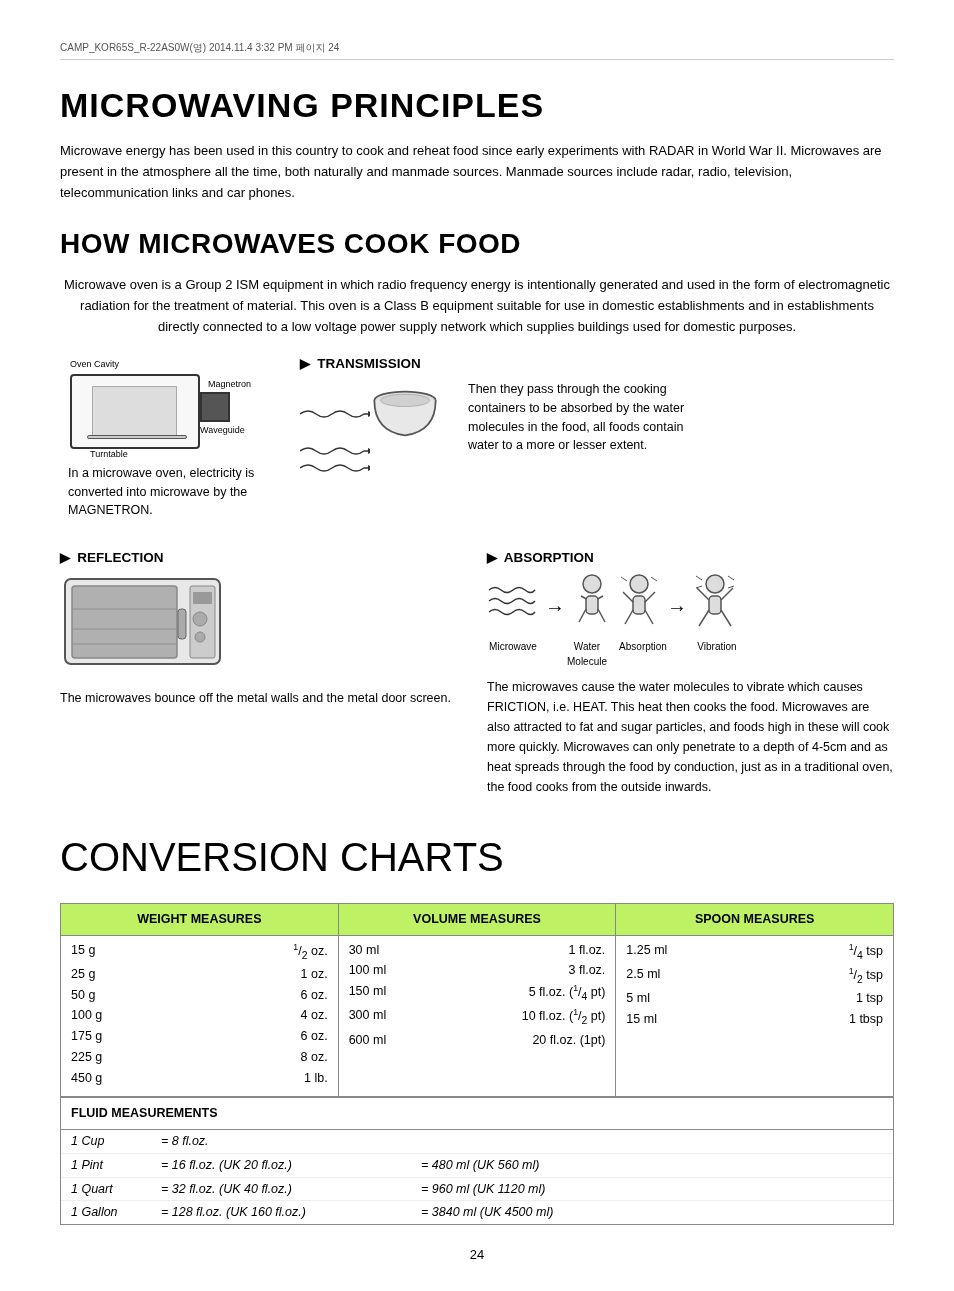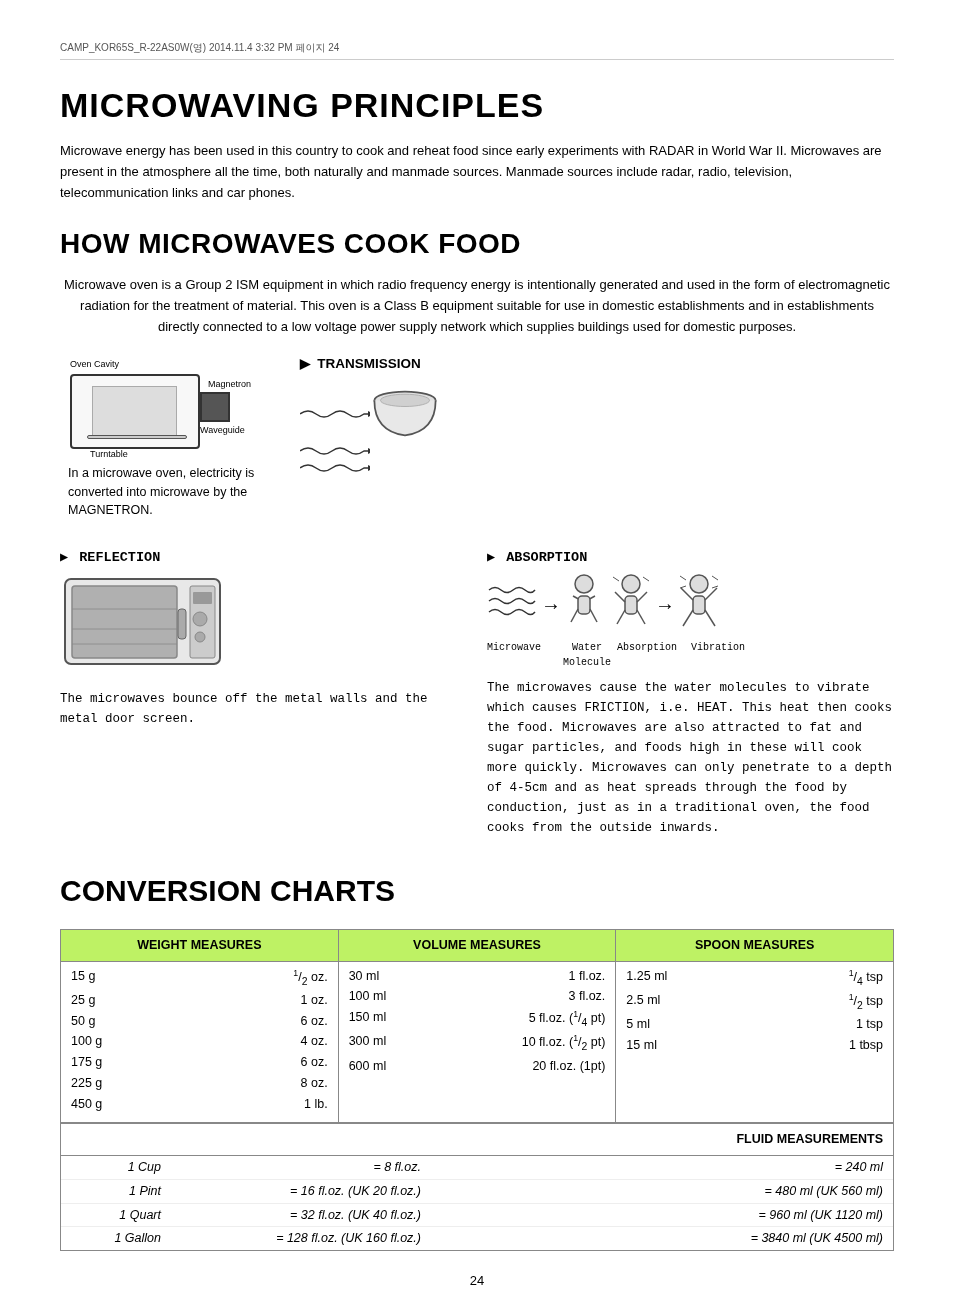--- a/index.html
+++ b/index.html
@@ -170,32 +170,31 @@
 
     
     .two-col {
       display: flex;
       gap: 20px;
       margin-bottom: 16px;
     }
 
     .col-left, .col-right {
       flex: 1;
-      font-family: Liberation Mono, monospace;
     }
 
     .absorption-body-text {
       font-size: 12.5px;
       line-height: 1.6;
     }
 
     
     .conversion-title {
-      font-size: 30px;
-      font-weight: 700;
+      font-size: 40px;
+      font-weight: 400;
       margin: 30px 0 16px 0;
       font-family: Arial Black, Arial, sans-serif;
     }
 
     .charts-wrapper {
       border: 1px solid #888;
     }
 
     .charts-top-row {
       display: flex;
@@ -235,21 +234,20 @@
     .chart-row .left-val {
       min-width: 60px;
     }
 
     .chart-row .right-val {
       text-align: right;
     }
 
     .fluid-section {
       border-top: 1px solid #888;
-      text-align: right;
     }
 
     .fluid-header {
       font-weight: bold;
       font-size: 12.5px;
       padding: 6px 10px;
       border-bottom: 1px solid #888;
     }
 
     .fluid-body {
@@ -357,20 +355,21 @@
             <polygon points="68,4 74,7 68,10" fill="#333"></polygon>
           </svg>
         </div>
         <div class="wave-arrow-row">
           <svg class="wave-svg" viewBox="0 0 70 14">
             <path d="M0,7 Q8,1 16,7 Q24,13 32,7 Q40,1 48,7 Q56,13 64,7 L70,7" stroke="#333" stroke-width="1.5" fill="none"></path>
             <polygon points="68,4 74,7 68,10" fill="#333"></polygon>
           </svg>
         </div>
       </div>
+      <p class="transmission-text">Then they pass through the cooking containers to be absorbed by the water molecules in the food, all foods contain water to a more or lesser extent.</p>
     </div>
   </div>
 </div>
 
 <div class="two-col">
 
   <div class="col-left">
     <div class="section-heading">
       <span>REFLECTION</span>
     </div>
@@ -559,21 +558,20 @@
       </div>
     </div>
   </div>
 
   <div class="fluid-section">
     <div class="fluid-header">FLUID MEASUREMENTS</div>
     <div class="fluid-body">
       <div class="fluid-row">
         <span>1 Cup</span>
         <span>= 8 fl.oz.</span>
-        <span>= 240 ml</span>
       </div>
       <div class="fluid-row">
         <span>1 Pint</span>
         <span>= 16 fl.oz. (UK 20 fl.oz.)</span>
         <span>= 480 ml (UK 560 ml)</span>
       </div>
       <div class="fluid-row">
         <span>1 Quart</span>
         <span>= 32 fl.oz. (UK 40 fl.oz.)</span>
         <span>= 960 ml (UK 1120 ml)</span>

